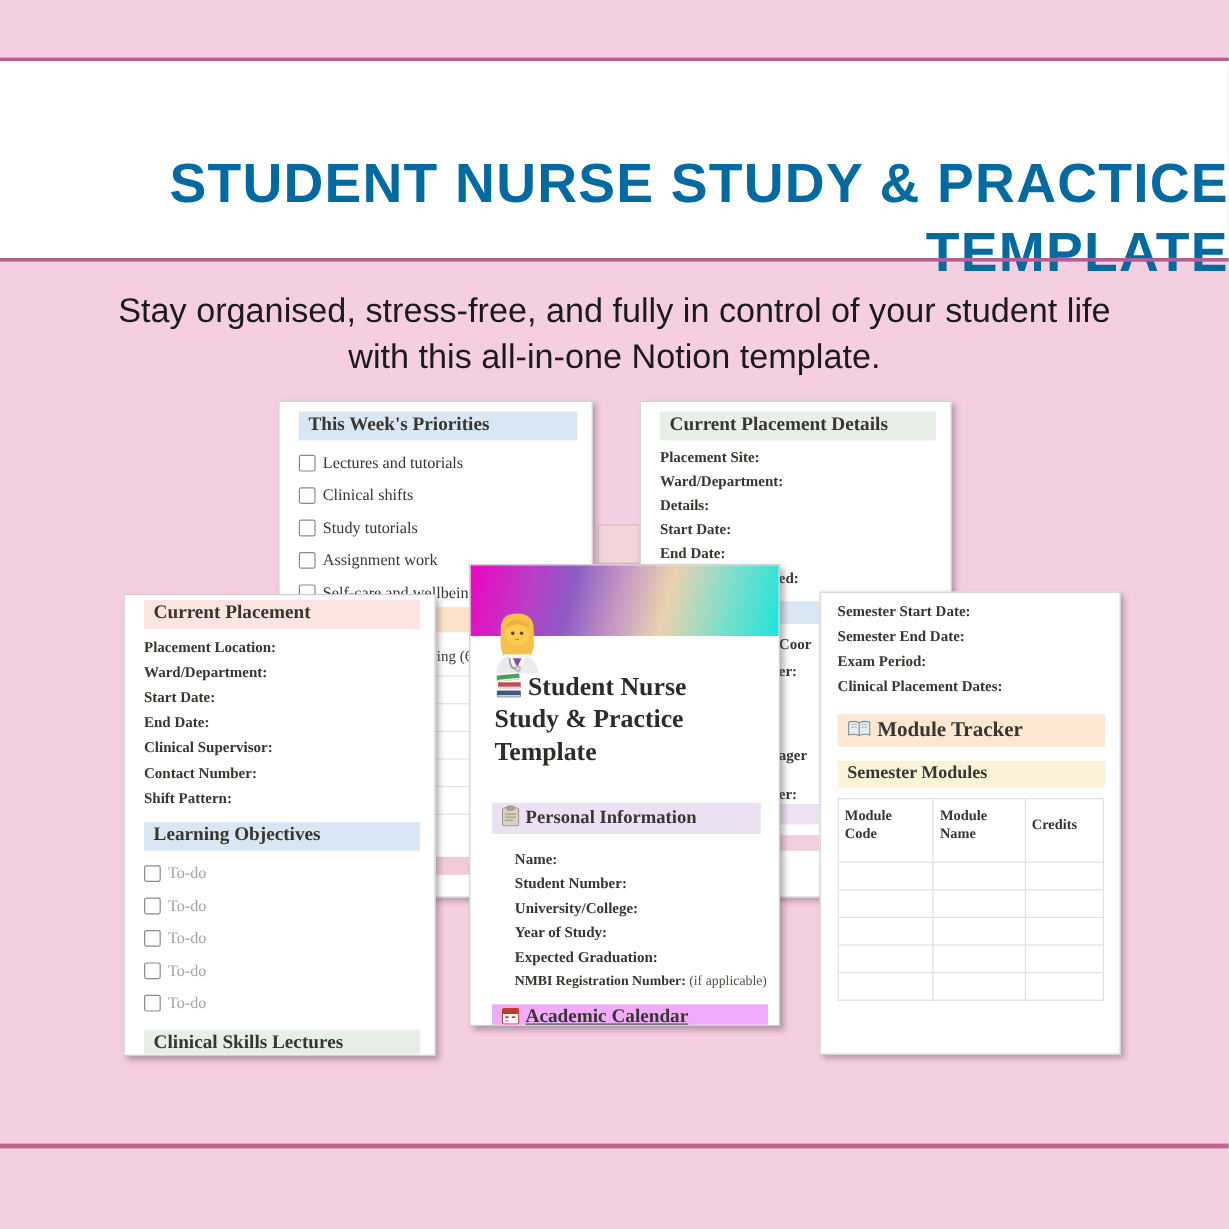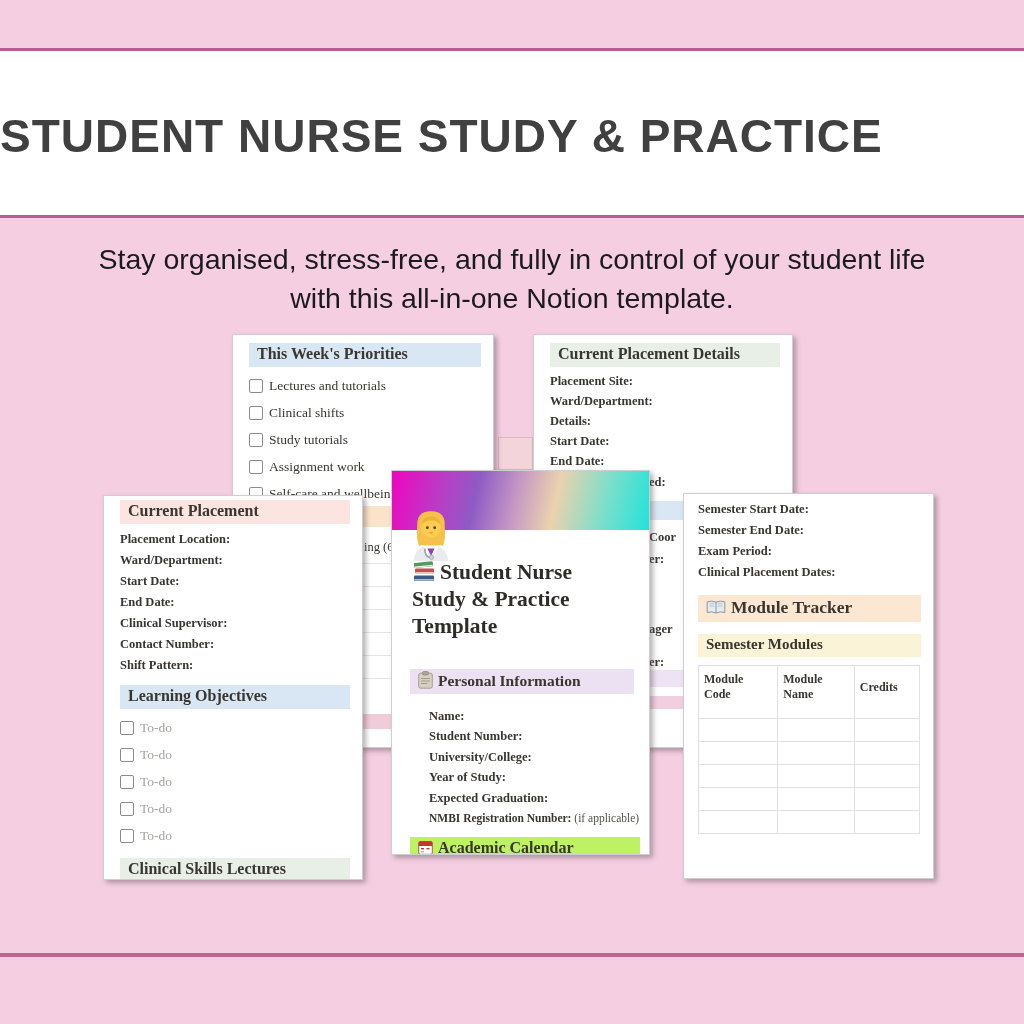--- a/index.html
+++ b/index.html
@@ -3,39 +3,39 @@
 <meta charset="utf-8">
 <style>
   html,body{margin:0;padding:0;}
   .page{position:relative;width:1024px;height:1024px;background:#F5CFE1;overflow:hidden;
         font-family:"Liberation Sans",sans-serif;}
   .rule{position:absolute;left:0;width:1024px;background:#B55E93;height:3px;}
   .rule-top{top:48px;}
   .rule-mid{top:215px;}
   .rule-bottom{top:953px;height:4px;background:#C2638F;}
   .title-band{position:absolute;left:0;top:51px;width:1024px;height:164px;background:#FFFFFF;}
-  .main-title{position:absolute;left:0;top:56px;width:1024px;text-align:left;
-      font-size:46px;font-weight:800;letter-spacing:1px;color:#404040;line-height:58px;margin:0;}
+  .main-title{position:absolute;left:0;top:72px;width:1024px;text-align:right;
+      font-size:46px;font-weight:800;letter-spacing:1px;color:#0369a1;line-height:58px;margin:0;}
   .subtitle{position:absolute;left:0;top:240px;width:1024px;text-align:center;
       font-size:28.5px;color:#1B1B1D;line-height:39px;}
   .footer-brand{position:absolute;left:0;top:974px;width:1024px;text-align:center;
       font-size:32px;color:#121212;margin-top:45px;}
 
   
   .card{position:absolute;background:#fff;border:1px solid #cfcfcf;
         box-shadow:3px 3px 5px rgba(95,80,90,.45);overflow:hidden;
         font-family:"Liberation Serif",serif;color:#39352F;}
   .hl{font-weight:bold;padding:2px 8px 4px 8px;}
   .hl-blue{background:#D9E7F4;}
   .hl-green{background:#E7EFE7;}
   .hl-pink{background:#FCE4E0;}
   .hl-purple{background:#ECE1F3;}
   .hl-peach{background:#FCE7D2;}
   .hl-yellow{background:#FAF3D8;}
-  .hl-gray{background:#bef264;text-decoration:underline;}
+  .hl-gray{background:#f0abfc;text-decoration:underline;}
 
   .cb{display:inline-block;width:12px;height:12px;border:1.7px solid #8B8B8B;border-radius:2px;
       flex:0 0 auto;background:#fff;}
   .check-row{display:flex;align-items:center;gap:6px;margin-top:11px;font-size:13.5px;}
   .todo{color:#A7A49F;}
   .bold-line{font-weight:bold;font-size:12.5px;}
 
   
   .card-a{left:232px;top:334px;width:260px;height:412px;z-index:2;padding:0;}
   .card-a .inner{padding:8px 12px 0 16px;}
@@ -96,20 +96,21 @@
 </style>
 </head>
 <body>
 
 <div class="page">
 
   <div class="rule rule-top"></div>
   <div class="title-band">
     <h1 class="main-title">
       <span>STUDENT NURSE STUDY &amp; PRACTICE</span><br>
+      <span>TEMPLATE</span>
     </h1>
   </div>
   <div class="rule rule-mid"></div>
 
   <div class="subtitle">
     <span>Stay organised, stress-free, and fully in control of your student life</span><br>
     <span>with this all-in-one Notion template.</span>
   </div>
 
   <div class="frag-pink-block"></div>

